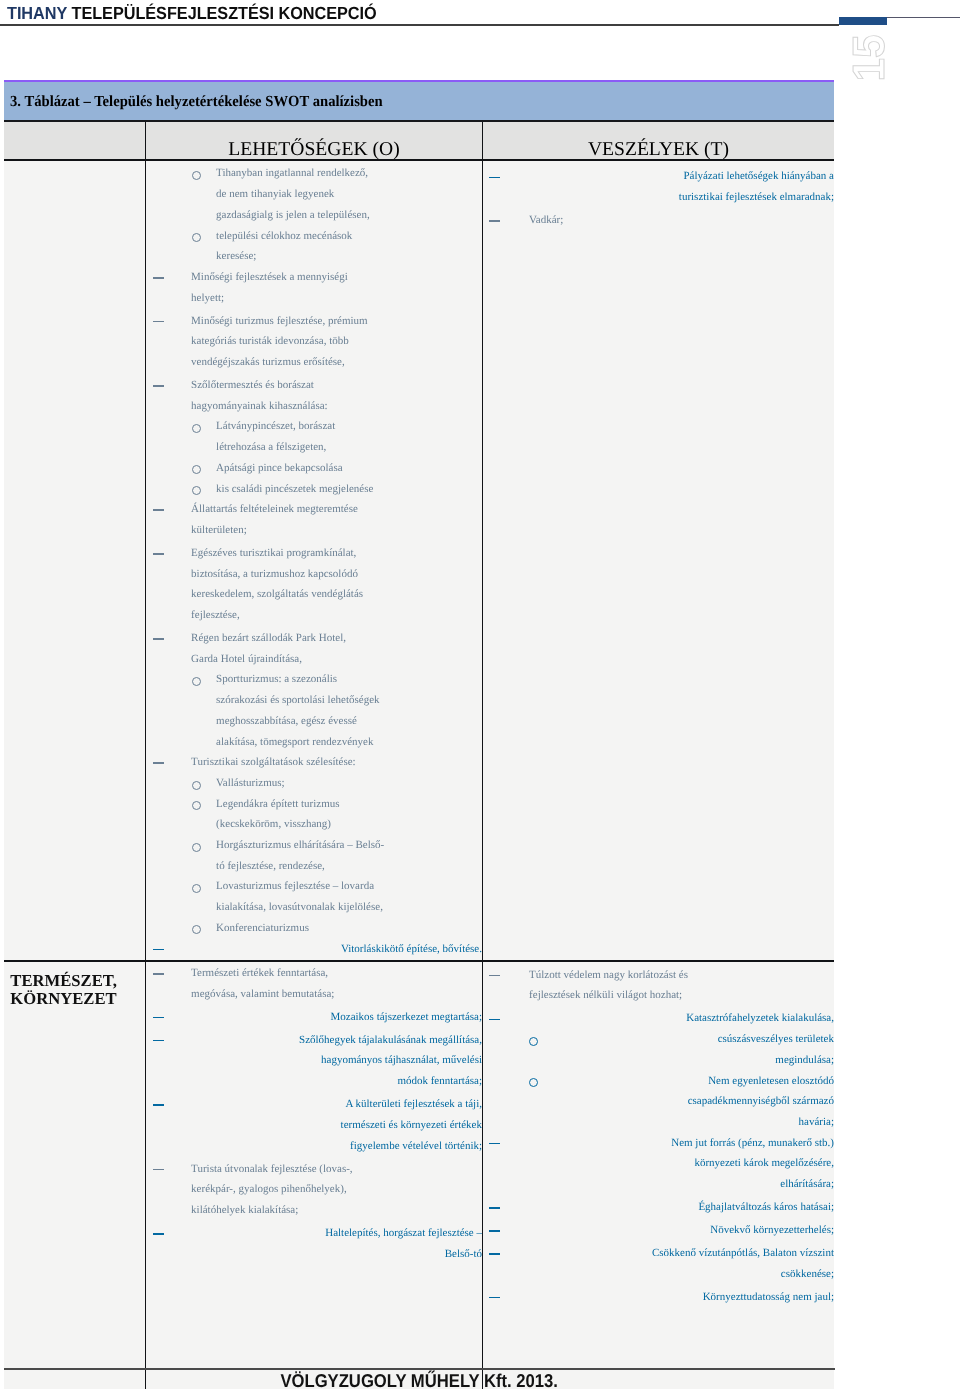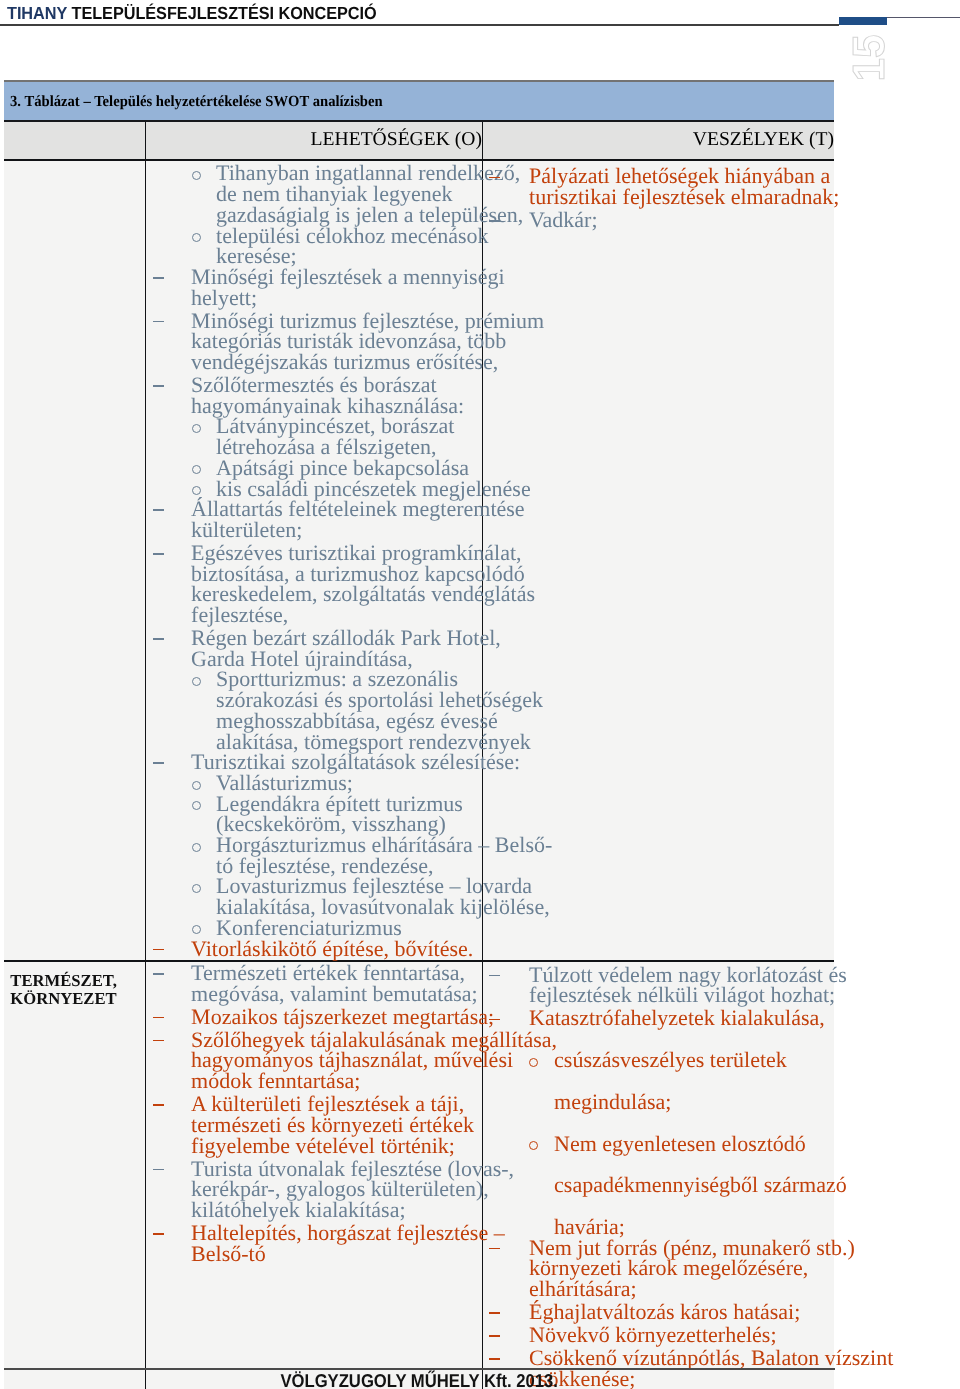--- a/index.html
+++ b/index.html
@@ -25,47 +25,47 @@
 
   
   .ftr-rule{position:absolute;left:3.5px;top:1368px;width:831px;height:1.7px;background:#4a4a4a;}
   .ftr{position:absolute;left:0;top:1370.6px;width:838px;text-align:center;
        font-family:"Liberation Sans",sans-serif;font-size:18.5px;font-weight:bold;color:#131313;
        line-height:20px;}
   .ftr span{display:inline-block;transform:scaleX(0.9);}
 
   
   .tbl{position:absolute;left:4px;top:80px;width:830px;}
-  .cap{height:42px;background:#95B3D7;border-top:2px solid #737373;border-bottom:2px solid #16181c;
+  .cap{height:42px;background:#95B3D7;border-top:2px solid #8b5cf6;border-bottom:2px solid #16181c;
        box-sizing:border-box;position:relative;}
   .cap span{position:absolute;left:6px;top:10.6px;font-size:15.4px;font-weight:bold;color:#000;line-height:18px;
             display:inline-block;transform:scaleX(0.952);transform-origin:0 0;}
 
   .grid{display:grid;grid-template-columns:141px 337px 352px;}
   .hrow{background:#e2e2e1;height:39px;border-bottom:2px solid #111316;box-sizing:border-box;}
-  .hrow > div{box-sizing:border-box;display:flex;align-items:flex-start;justify-content:flex-end;padding-top:8px;}
+  .hrow > div{box-sizing:border-box;display:flex;align-items:flex-start;justify-content:center;padding-top:18px;}
   .hrow .c2,.hrow .c3{border-left:1.5px solid #111316;}
   .hrow .ttl{font-size:19.6px;color:#000;letter-spacing:0px;position:relative;top:-1.2px;line-height:22px;}
 
   .brow > div{box-sizing:border-box;background:#f4f4f3;border-bottom:2px solid #111316;}
   .brow .c2,.brow .c3{border-left:1.5px solid #111316;}
   .brow.r1 > div{height:801px;}
   .brow.r2 > div{height:439px;}
   .brow.r2 .cell-o{padding-top:1px;} .brow.r2 .cell-t{padding-top:2.7px;}
   .rowlabel{font-size:16.65px;font-weight:bold;color:#111;padding:10.2px 0 0 6.3px;line-height:18.3px;}
 
-  .lst{position:relative;font-size:22px;line-height:20.7px;color:#6B8094;}
+  .lst{position:relative;font-size:11px;line-height:20.7px;color:#6B8094;}
   .lst .it.l1 + .it.l1{margin-top:2.3px;}
   .lst .ln{position:relative;white-space:nowrap;}
-  .lst .it.dark{color:#c2410c;}
+  .lst .it.dark{color:#0369a1;text-align:right;}
   .lst .bul{position:absolute;}
   .lst .it.l1 .ln{padding-left:45.1px;}
   .lst .it.l2 .ln{padding-left:70.1px;}
   .cell-t .it.l1 .ln{padding-left:46.1px;}
-  .cell-t .it.l2 .ln{padding-left:71.1px;margin-top:21px;}
+  .cell-t .it.l2 .ln{padding-left:71.1px;}
   .lst .it.l1 .dashb{left:7.3px;}
   .lst .it.l2 .circb{left:45.8px;}
   .cell-t .it.l1 .dashb{left:6.3px;}
   .cell-t .it.l2 .circb{left:46.3px;}
   
   .dashb{display:block;width:10.6px;height:1.5px;background:currentColor;
          position:absolute;left:8.3px;top:10.2px;}
   .circb{display:block;width:7.0px;height:7.0px;border:0.95px solid currentColor;border-radius:50%;
          position:absolute;left:45.8px;top:7.6px;box-sizing:content-box;}
   .cell-o{padding-top:2.4px;}
@@ -215,21 +215,21 @@
               <div class="ln"><span>hagyományos tájhasználat, művelési</span></div>
               <div class="ln"><span>módok fenntartása;</span></div>
             </div>
             <div class="it l1 dark">
               <div class="ln"><span class="bul dashb"></span><span>A külterületi fejlesztések a táji,</span></div>
               <div class="ln"><span>természeti és környezeti értékek</span></div>
               <div class="ln"><span>figyelembe vételével történik;</span></div>
             </div>
             <div class="it l1">
               <div class="ln"><span class="bul dashb"></span><span>Turista útvonalak fejlesztése (lovas-,</span></div>
-              <div class="ln"><span>kerékpár-, gyalogos külterületen),</span></div>
+              <div class="ln"><span>kerékpár-, gyalogos pihenőhelyek),</span></div>
               <div class="ln"><span>kilátóhelyek kialakítása;</span></div>
             </div>
             <div class="it l1 dark">
               <div class="ln"><span class="bul dashb"></span><span>Haltelepítés, horgászat fejlesztése –</span></div>
               <div class="ln"><span>Belső-tó</span></div>
             </div>
           </div>
         </div>
       <div class="c3 cell-t">
           <div class="lst" id="r1t">

